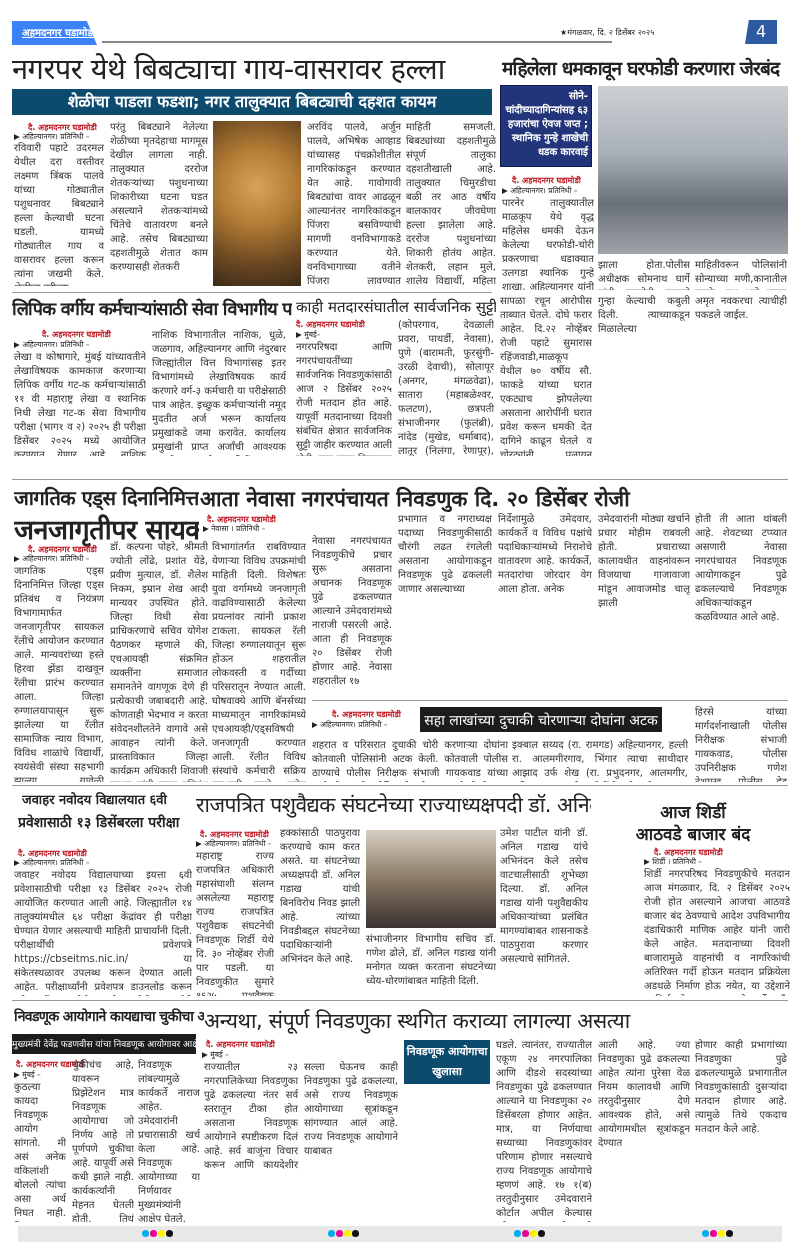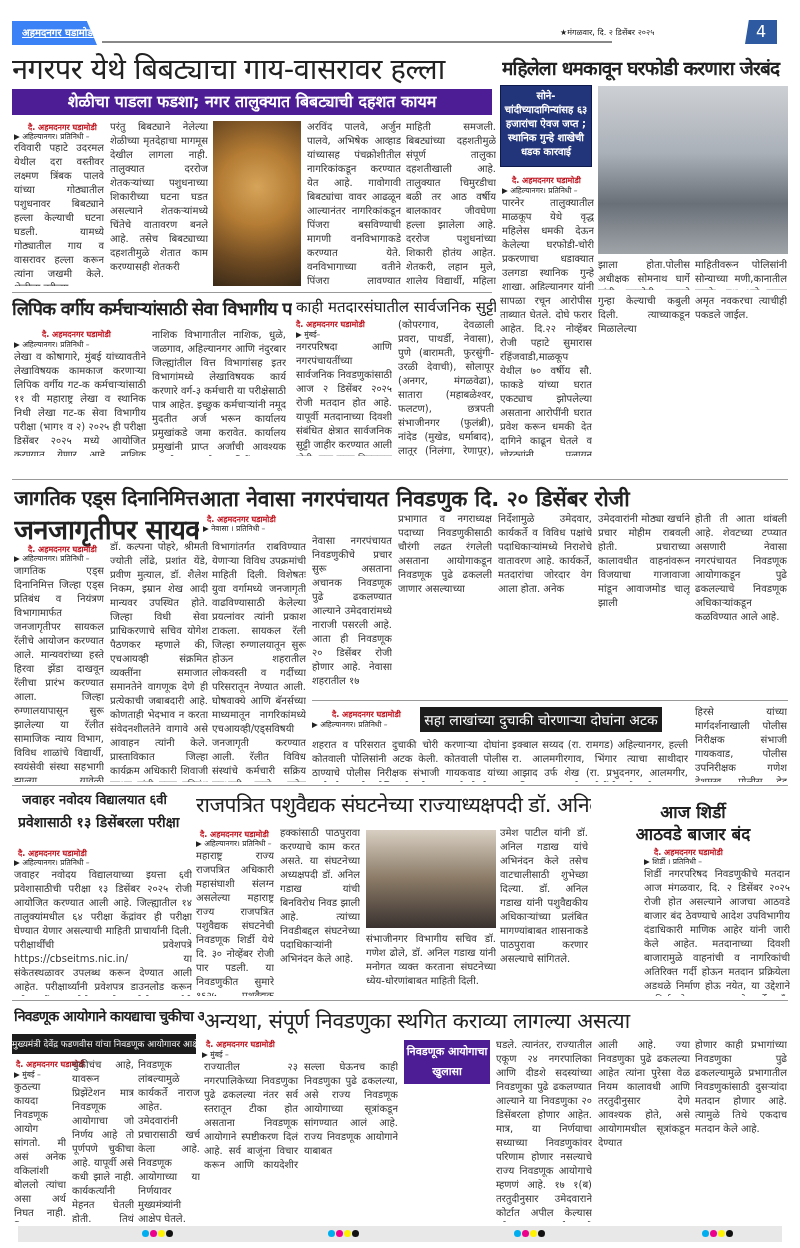--- a/index.html
+++ b/index.html
@@ -9,23 +9,23 @@
 .mast span{color:#fff;font-size:10px;font-weight:bold;line-height:24px;padding-left:10px;text-decoration:underline}
 .topline{left:102px;top:41px;width:510px;height:2px;background:#888}
 .date{left:560px;top:26px;font-size:8px;color:#222}
 .pgno{left:745px;top:20px;width:32px;height:24px;background:#2d5aa0;clip-path:polygon(12% 0,100% 0,100% 100%,0 100%)}
 .pgno span{color:#fff;font-size:16px;display:block;text-align:center;line-height:24px}
 .hl{font-weight:bold;color:#222;white-space:nowrap;overflow:hidden}
 .byline{font-size:8px;font-weight:bold;color:#c0151f}
 .dateline{font-size:7.5px;color:#222}
 .txt{font-size:10px;line-height:14px;color:#333;text-align:justify;overflow:hidden}
 .rule{height:1px;background:#999}
-.banner{background:#4c1d95;color:#fff;font-weight:bold;text-align:center}
+.banner{background:#0c4a6e;color:#fff;font-weight:bold;text-align:center}
 .blkbox{background:#1c1c1c;color:#fff;text-align:center;font-weight:bold}
-.bluebox{background:#23357a;color:#fff;text-align:center;font-weight:bold;border:1px solid #0e1a4b}
+.bluebox{background:#23357a;color:#fff;text-align:right;font-weight:bold;border:1px solid #0e1a4b}
 .leopard{background:radial-gradient(circle at 50% 40%,#d6a45a 0,#b47c34 35%,#6e4a22 70%,#3a2a18 100%)}
 .police{background:linear-gradient(180deg,#cdd0d4 0,#aab0b8 40%,#6a7078 70%,#9ea4a8 100%)}
 .meeting{background:linear-gradient(180deg,#d8cfc2,#8a7a66 50%,#3a3230)}
 .footer{left:18px;top:1226px;width:764px;height:16px;background:#e8e8e8}
 .dots{position:absolute;top:4px;display:flex;gap:1px}
 .dots i{display:block;width:7px;height:7px;border-radius:50%}
 </style>
 </head>
 <body>
 

